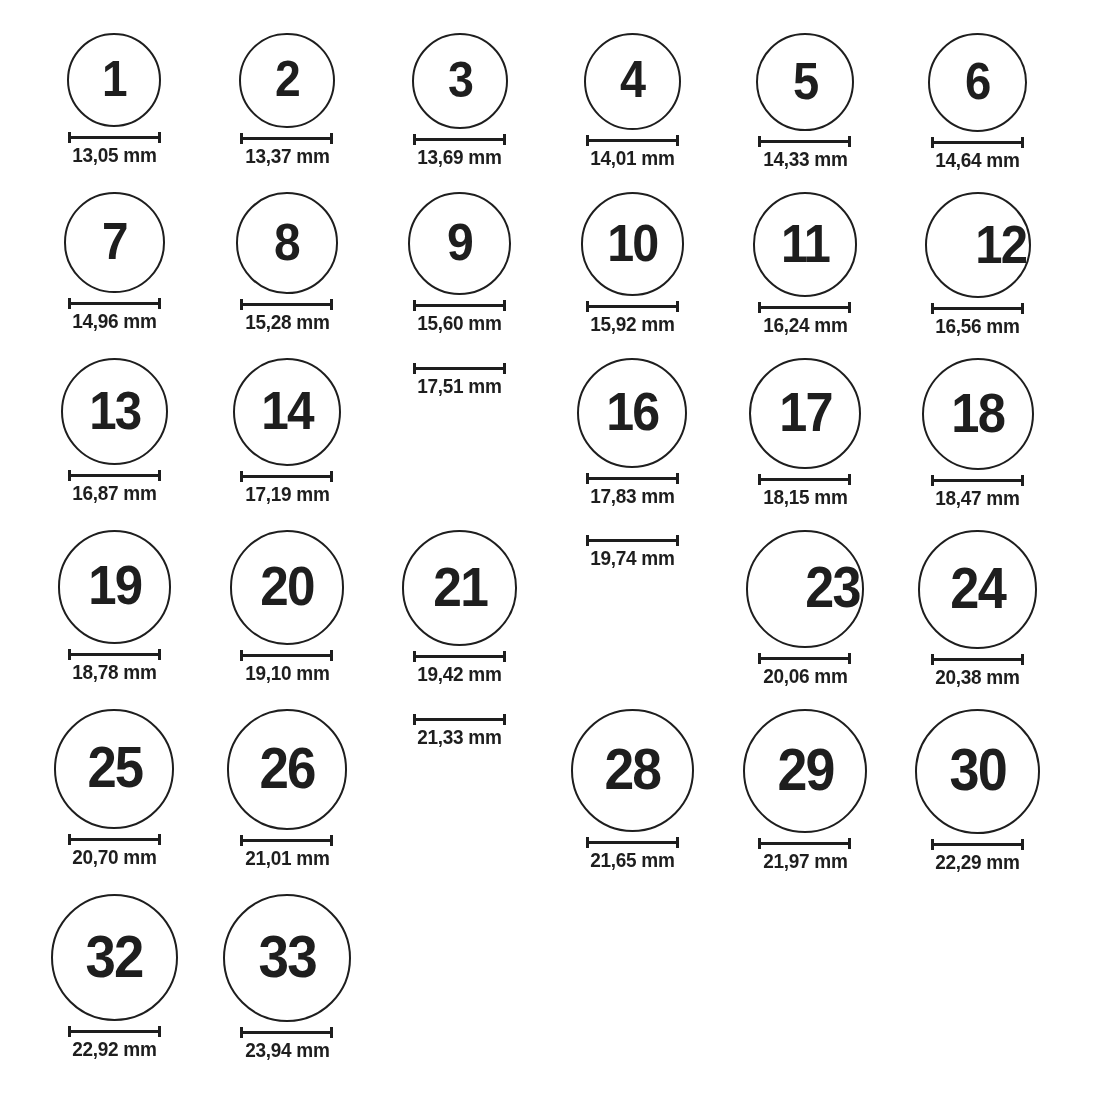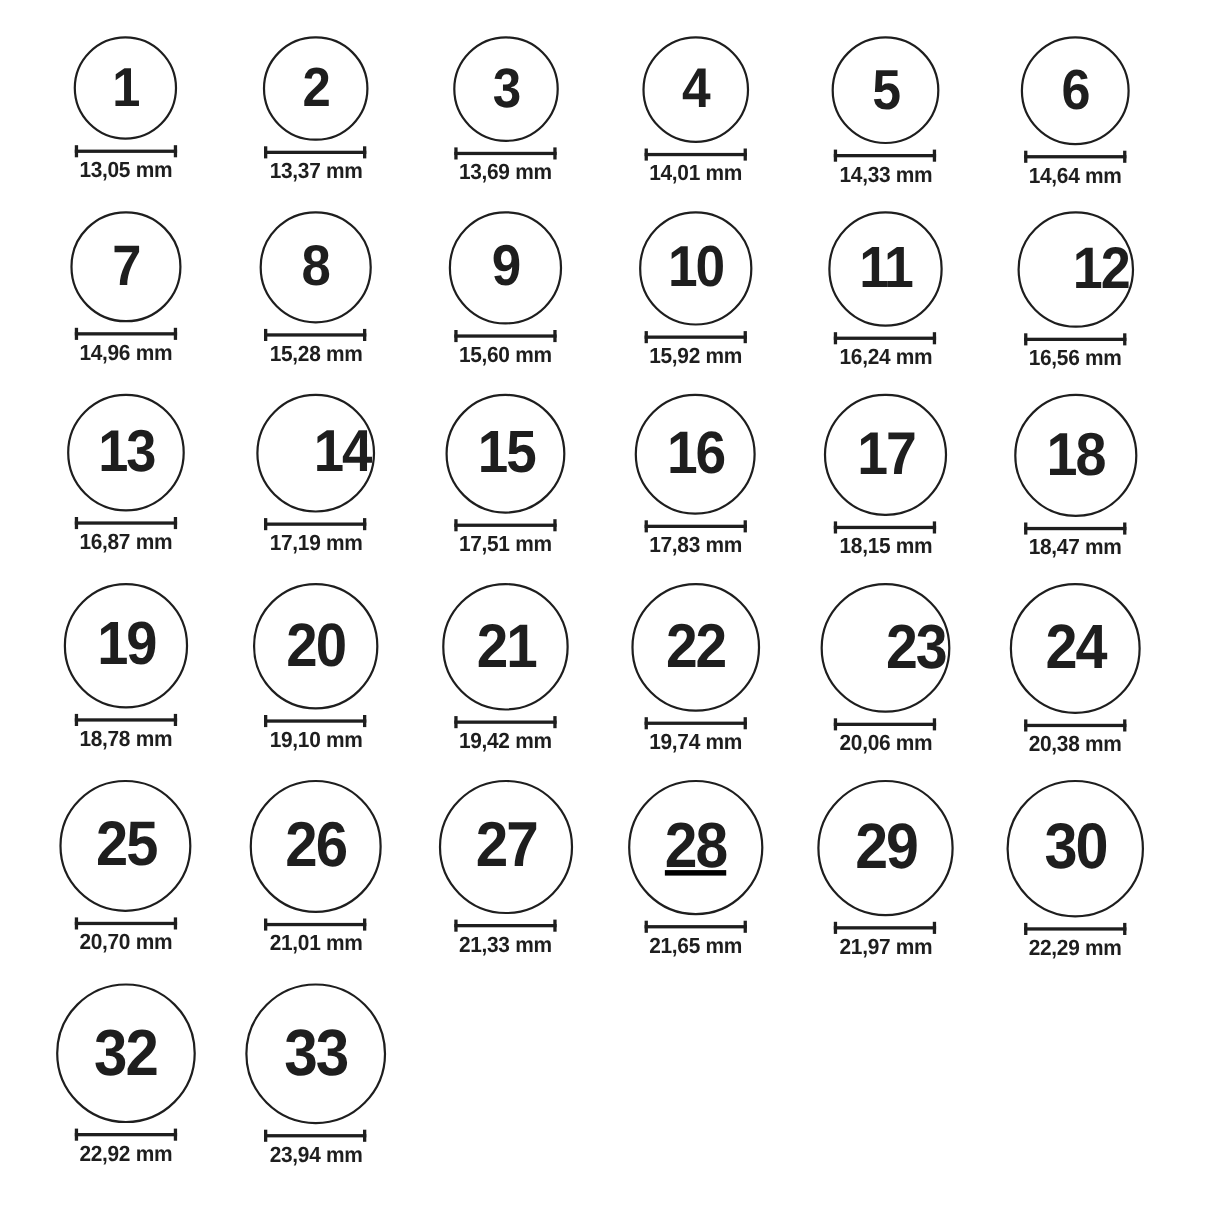--- a/index.html
+++ b/index.html
@@ -204,33 +204,30 @@
     <div class="circle" style="height: 106.8px; width: 106.8px;">
       <span class="num" style="font-size: 53.6px;">13</span>
     </div>
     <div class="measure">
       <span class="tick tick-left"></span>
       <span class="tick tick-right"></span>
     </div>
     <figcaption class="label">16,87 mm</figcaption>
   </figure>
       <figure class="cell">
-    <div class="circle" style="height: 107.9px; width: 107.9px; justify-content: flex-end;">
+    <div class="circle" style="height: 107.9px; width: 107.9px;">
       <span class="num" style="font-size: 53.9px;">14</span>
     </div>
     <div class="measure">
       <span class="tick tick-left"></span>
       <span class="tick tick-right"></span>
     </div>
     <figcaption class="label">17,19 mm</figcaption>
   </figure>
       <figure class="cell">
-    <div class="circle" style="height: 109px; width: 109px;">
-      <span class="num" style="font-size: 54.2px;">15</span>
-    </div>
     <div class="measure">
       <span class="tick tick-left"></span>
       <span class="tick tick-right"></span>
     </div>
     <figcaption class="label">17,51 mm</figcaption>
   </figure>
       <figure class="cell">
     <div class="circle" style="height: 110px; width: 110px;">
       <span class="num" style="font-size: 54.5px;">16</span>
     </div>
@@ -284,23 +281,20 @@
     <div class="circle" style="height: 115.4px; width: 115.4px;">
       <span class="num" style="font-size: 56px;">21</span>
     </div>
     <div class="measure">
       <span class="tick tick-left"></span>
       <span class="tick tick-right"></span>
     </div>
     <figcaption class="label">19,42 mm</figcaption>
   </figure>
       <figure class="cell">
-    <div class="circle" style="height: 116.5px; width: 116.5px;">
-      <span class="num" style="font-size: 56.3px;">22</span>
-    </div>
     <div class="measure">
       <span class="tick tick-left"></span>
       <span class="tick tick-right"></span>
     </div>
     <figcaption class="label">19,74 mm</figcaption>
   </figure>
       <figure class="cell">
     <div class="circle" style="height: 117.5px; width: 117.5px; justify-content: flex-end;">
       <span class="num" style="font-size: 56.6px;">23</span>
     </div>
@@ -334,31 +328,28 @@
     <div class="circle" style="height: 120.8px; width: 120.8px;">
       <span class="num" style="font-size: 57.5px;">26</span>
     </div>
     <div class="measure">
       <span class="tick tick-left"></span>
       <span class="tick tick-right"></span>
     </div>
     <figcaption class="label">21,01 mm</figcaption>
   </figure>
       <figure class="cell">
-    <div class="circle" style="height: 121.8px; width: 121.8px;">
-      <span class="num" style="font-size: 57.8px;">27</span>
-    </div>
     <div class="measure">
       <span class="tick tick-left"></span>
       <span class="tick tick-right"></span>
     </div>
     <figcaption class="label">21,33 mm</figcaption>
   </figure>
       <figure class="cell">
-    <div class="circle" style="height: 122.9px; width: 122.9px; text-decoration: underline;">
+    <div class="circle" style="height: 122.9px; width: 122.9px;">
       <span class="num" style="font-size: 58.1px;">28</span>
     </div>
     <div class="measure">
       <span class="tick tick-left"></span>
       <span class="tick tick-right"></span>
     </div>
     <figcaption class="label">21,65 mm</figcaption>
   </figure>
       <figure class="cell">
     <div class="circle" style="height: 124px; width: 124px;">

